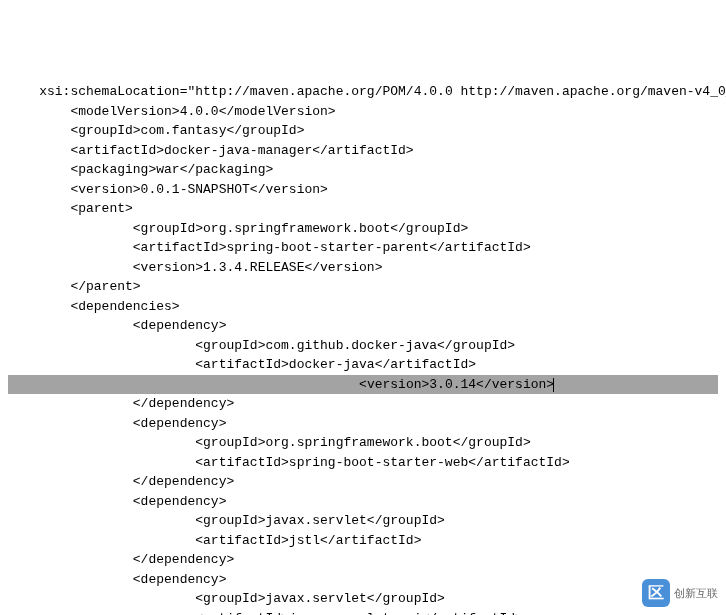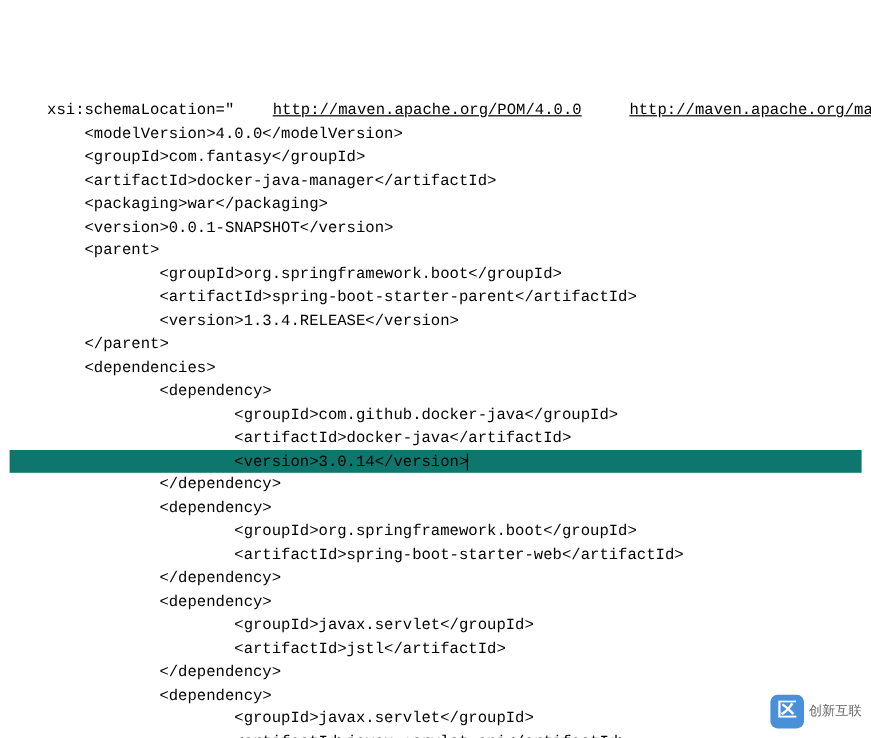--- a/index.html
+++ b/index.html
@@ -17,32 +17,31 @@
       white-space: pre;
       position: relative;
       width: 726px;
       height: 615px;
       overflow: hidden;
     }
     .code-line {
       display: block;
     }
     .highlighted {
-      background-color: #0f766e;
+      background-color: #a3a3a3;
+      text-align: center;
     }
     .cursor {
       border-left: 1px solid #000;
       display: inline-block;
       height: 14px;
       vertical-align: text-bottom;
       margin-left: -1px;
     }
     .url {
-      text-decoration: underline;
-      margin-left: 32px;
     }
     .watermark {
       position: absolute;
       bottom: 8px;
       right: 8px;
       display: flex;
       align-items: center;
       gap: 4px;
       color: #666;
       font-family: Arial, sans-serif;

